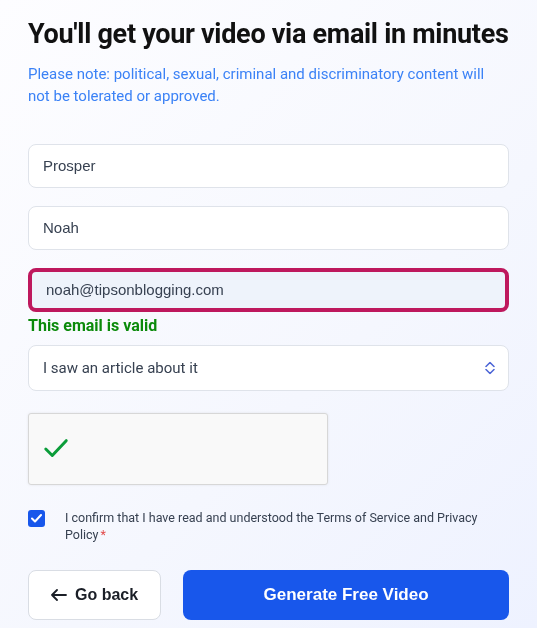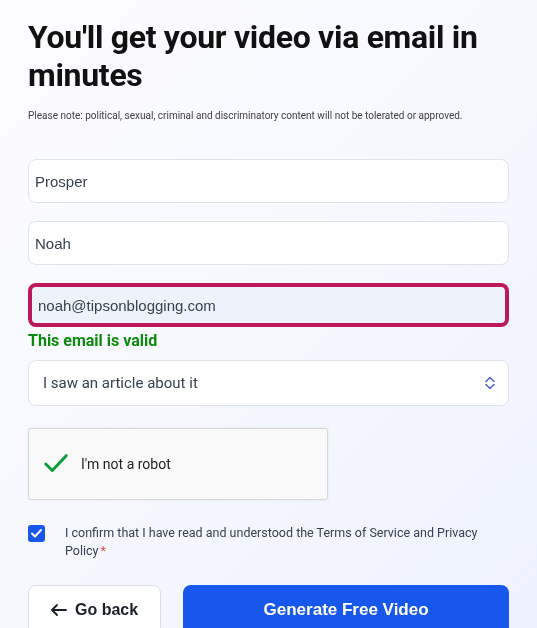--- a/index.html
+++ b/index.html
@@ -5,40 +5,40 @@
   * { box-sizing: border-box; margin: 0; padding: 0; }
   body {
     font-family: -apple-system, BlinkMacSystemFont, "Segoe UI", Roboto, Helvetica, Arial, sans-serif;
     background: linear-gradient(135deg, #fdfdff 0%, #f5f7fe 60%, #eef2ff 100%);
     width: 537px;
     height: 628px;
     padding: 18px 28px 20px 28px;
     color: #1a1a1a;
   }
   .title {
-    font-size: 32px;
+    font-size: 27px;
     font-weight: 700;
     line-height: 1.2;
     color: #111;
     margin-bottom: 14px;
     letter-spacing: -0.3px;
   }
   .subtitle {
-    font-size: 10px;
-    color: #404040;
+    font-size: 15px;
+    color: #3b82f6;
     line-height: 1.45;
     margin-bottom: 36px;
   }
   .field {
     width: 100%;
     height: 44px;
     border: 1px solid #dfe3ea;
     border-radius: 8px;
     background: #fff;
-    padding: 0 6px;
+    padding: 0 14px;
     font-size: 15px;
     color: #374151;
     margin-bottom: 18px;
     display: flex;
     align-items: center;
     outline: none;
   }
   .field::placeholder { color: #9aa2b1; }
   .field-email {
     background: #eef3fb;
@@ -198,21 +198,20 @@
       </svg>
   </div>
 </div>
 
 <div class="recaptcha">
   <div class="rc-check">
     <svg width="28" height="24" viewBox="0 0 28 24">
         <path d="M3 12 L10 19 L25 3" stroke="#0b9d3a" stroke-width="3.2" fill="none" stroke-linecap="round" stroke-linejoin="round"></path>
       </svg>
   </div>
-  <div class="rc-label">I'm not a robot</div>
 </div>
 
 <div class="consent-row">
   <div class="checkbox">
     <svg width="11" height="9" viewBox="0 0 11 9">
         <path d="M1 4.5 L4 7.5 L10 1" stroke="#fff" stroke-width="2" fill="none" stroke-linecap="round" stroke-linejoin="round"></path>
       </svg>
   </div>
   <div class="consent-text">
     <span>I confirm that I have read and understood the </span><a href="#">Terms of Service</a><span> and </span><a href="#">Privacy Policy</a><span class="req">*</span>

